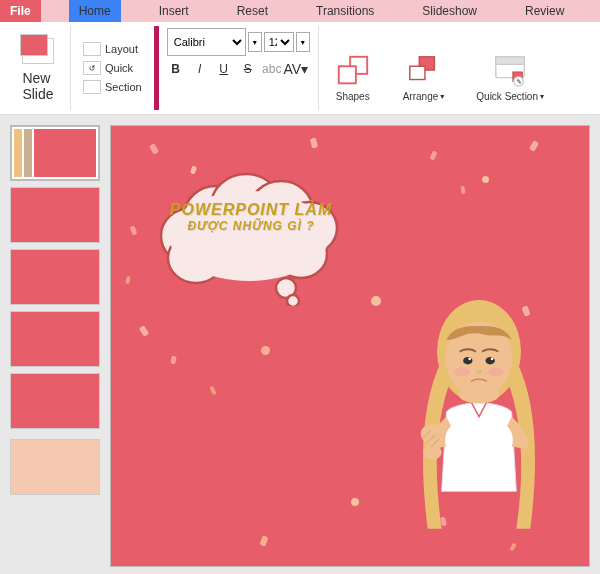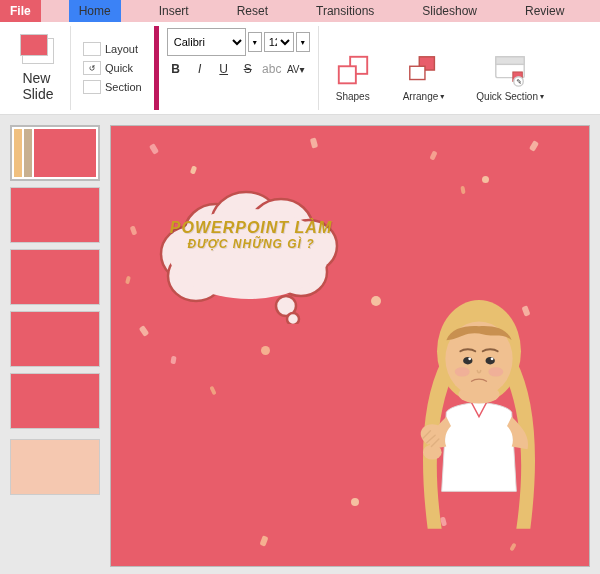--- a/index.html
+++ b/index.html
@@ -185,21 +185,21 @@
       cursor: pointer;
       font-size: 12px;
       color: #333;
       border-radius: 2px;
     }
     .fmt-btn.bold { font-weight: bold; }
     .fmt-btn.italic { font-style: italic; }
     .fmt-btn.underline { text-decoration: underline; }
     .fmt-btn.strike { text-decoration: line-through; }
     .fmt-btn.abc { font-size: 12px; color: #999; }
-    .fmt-btn.av { font-size: 10px; }
+    .fmt-btn.av { font-size: 14px; }
 
     
     .shapes-section {
       display: flex;
       align-items: flex-end;
       padding: 4px 8px;
       gap: 16px;
     }
     .shape-btn {
       display: flex;
@@ -294,21 +294,21 @@
     .slide-content {
       width: 100%;
       height: 100%;
       position: relative;
       background: #e85d6a;
     }
 
     
     .speech-bubble {
       position: absolute;
-      top: 38px;
+      top: 20px;
       left: 30px;
       width: 220px;
       height: 140px;
     }
 
     .bubble-text-line1 {
       font-size: 16px;
       font-weight: 900;
       color: #c8a020;
       text-align: center;

